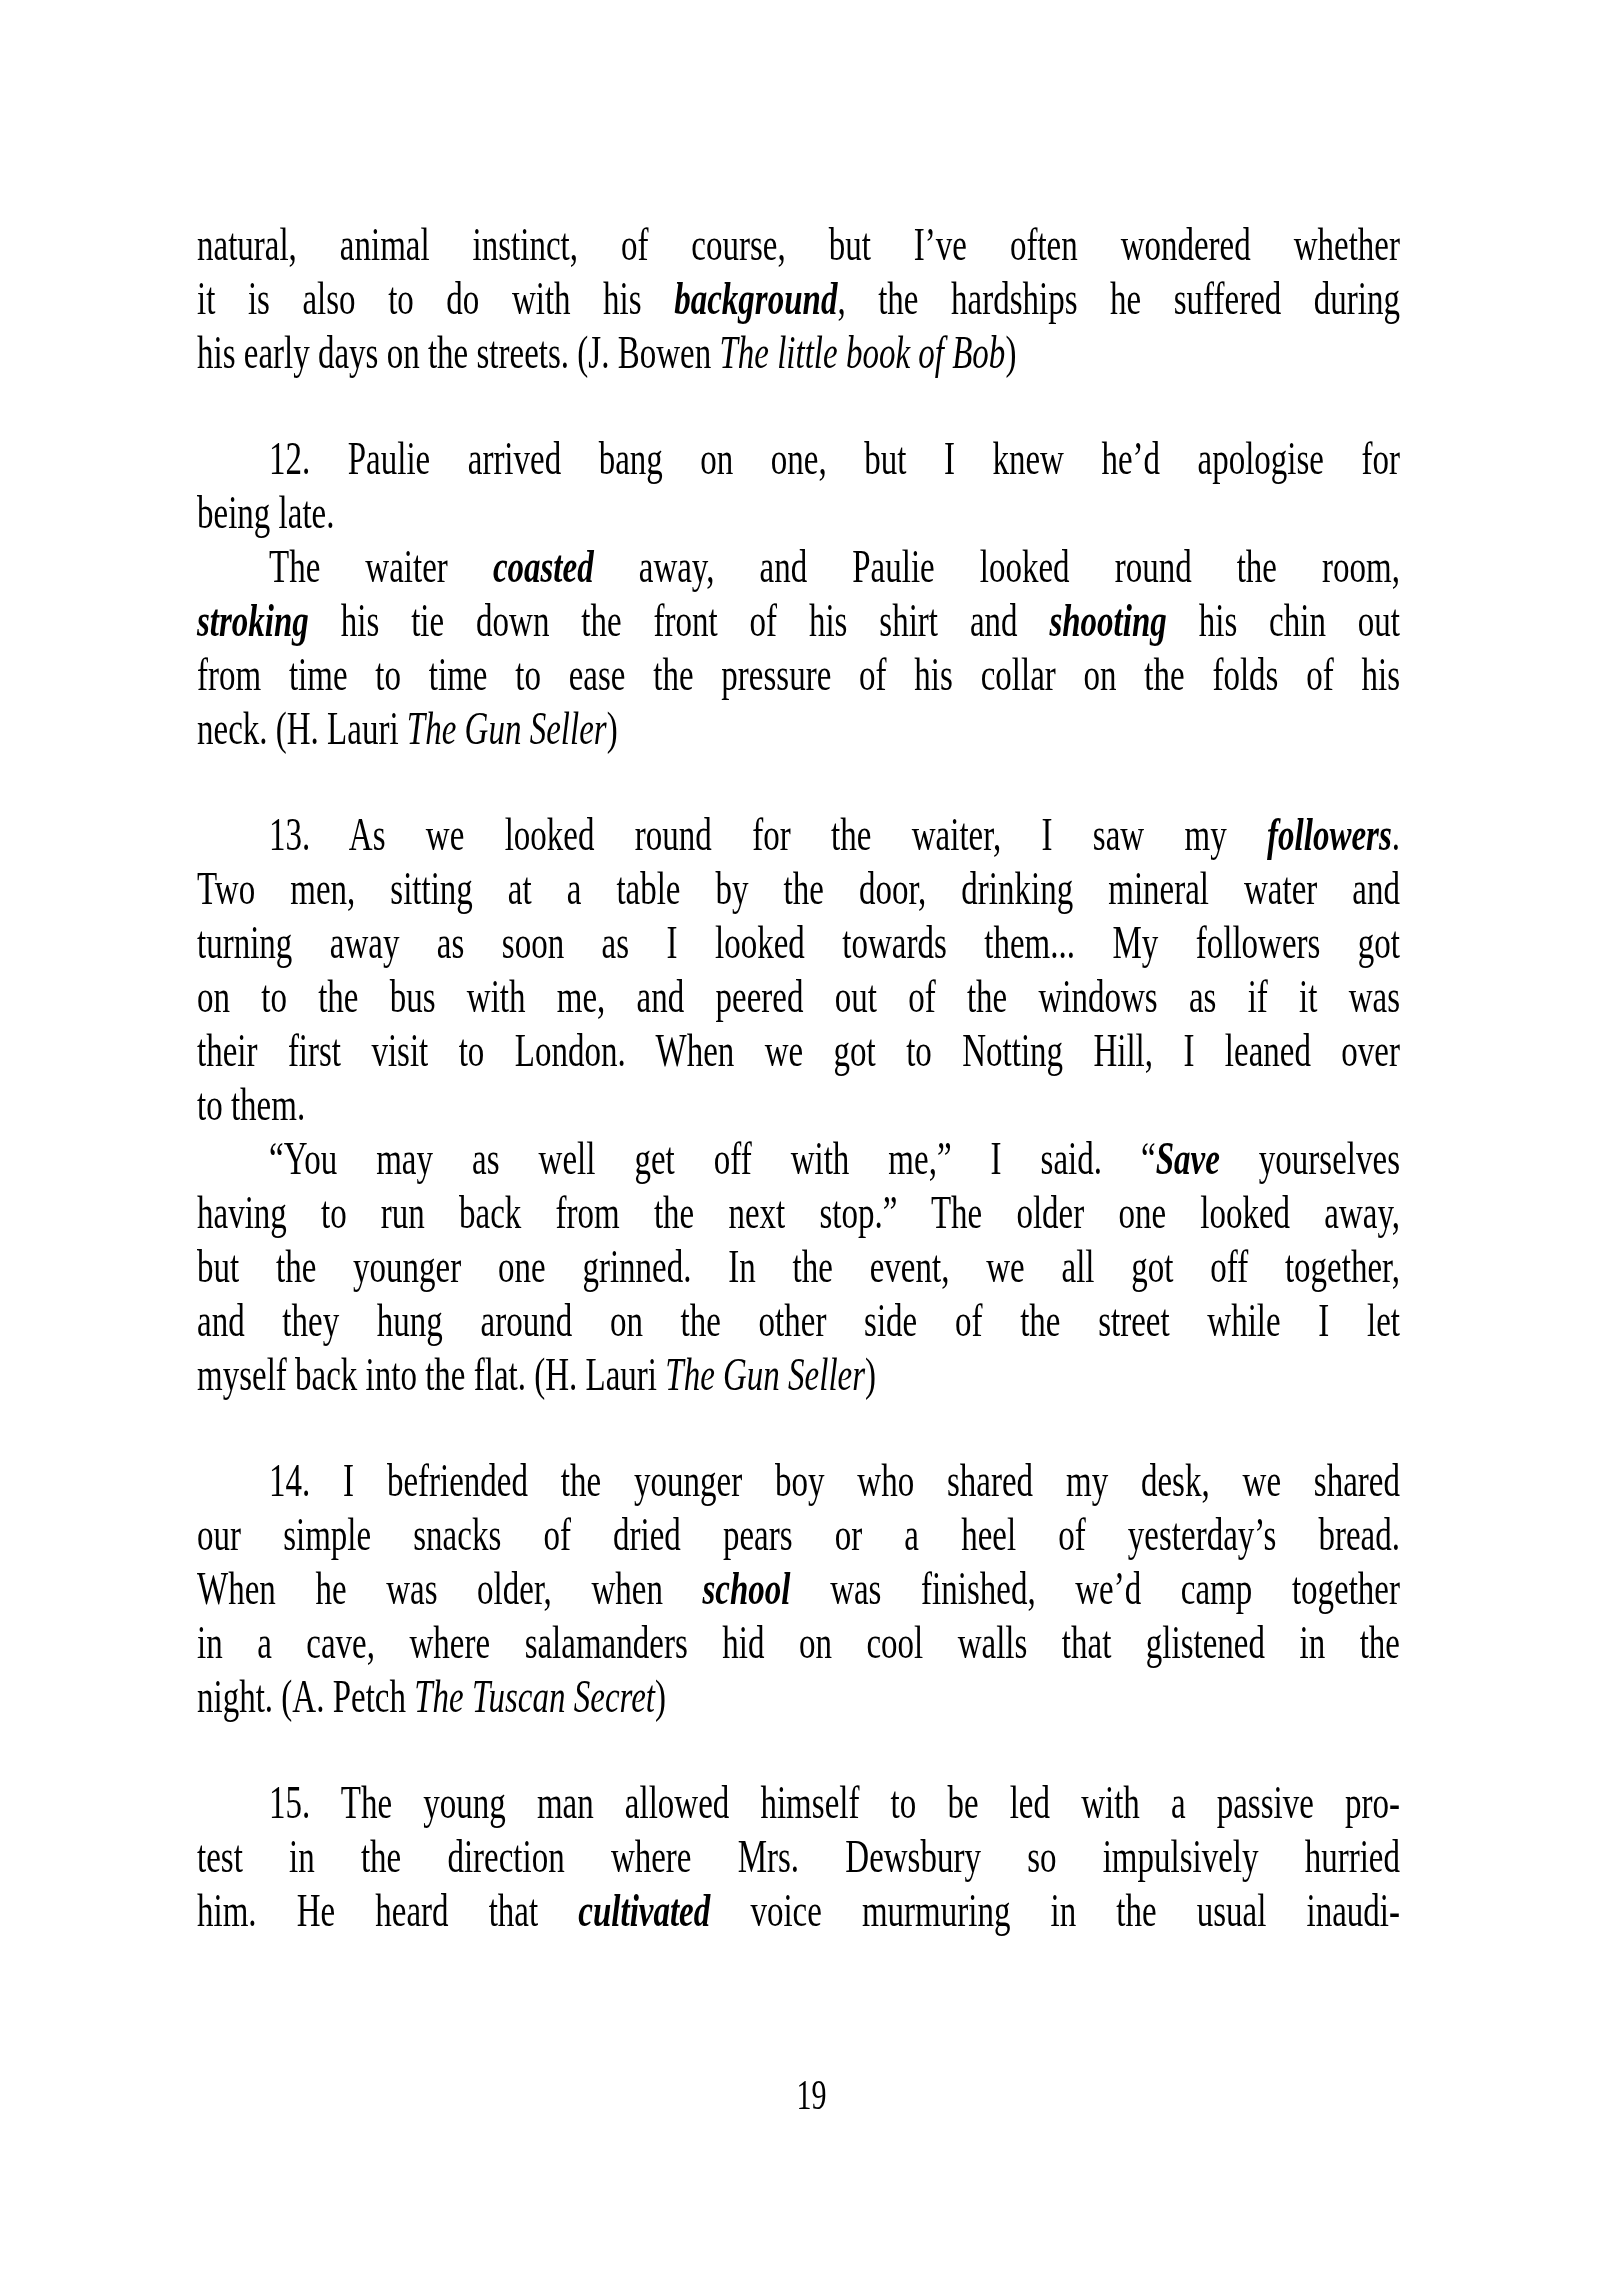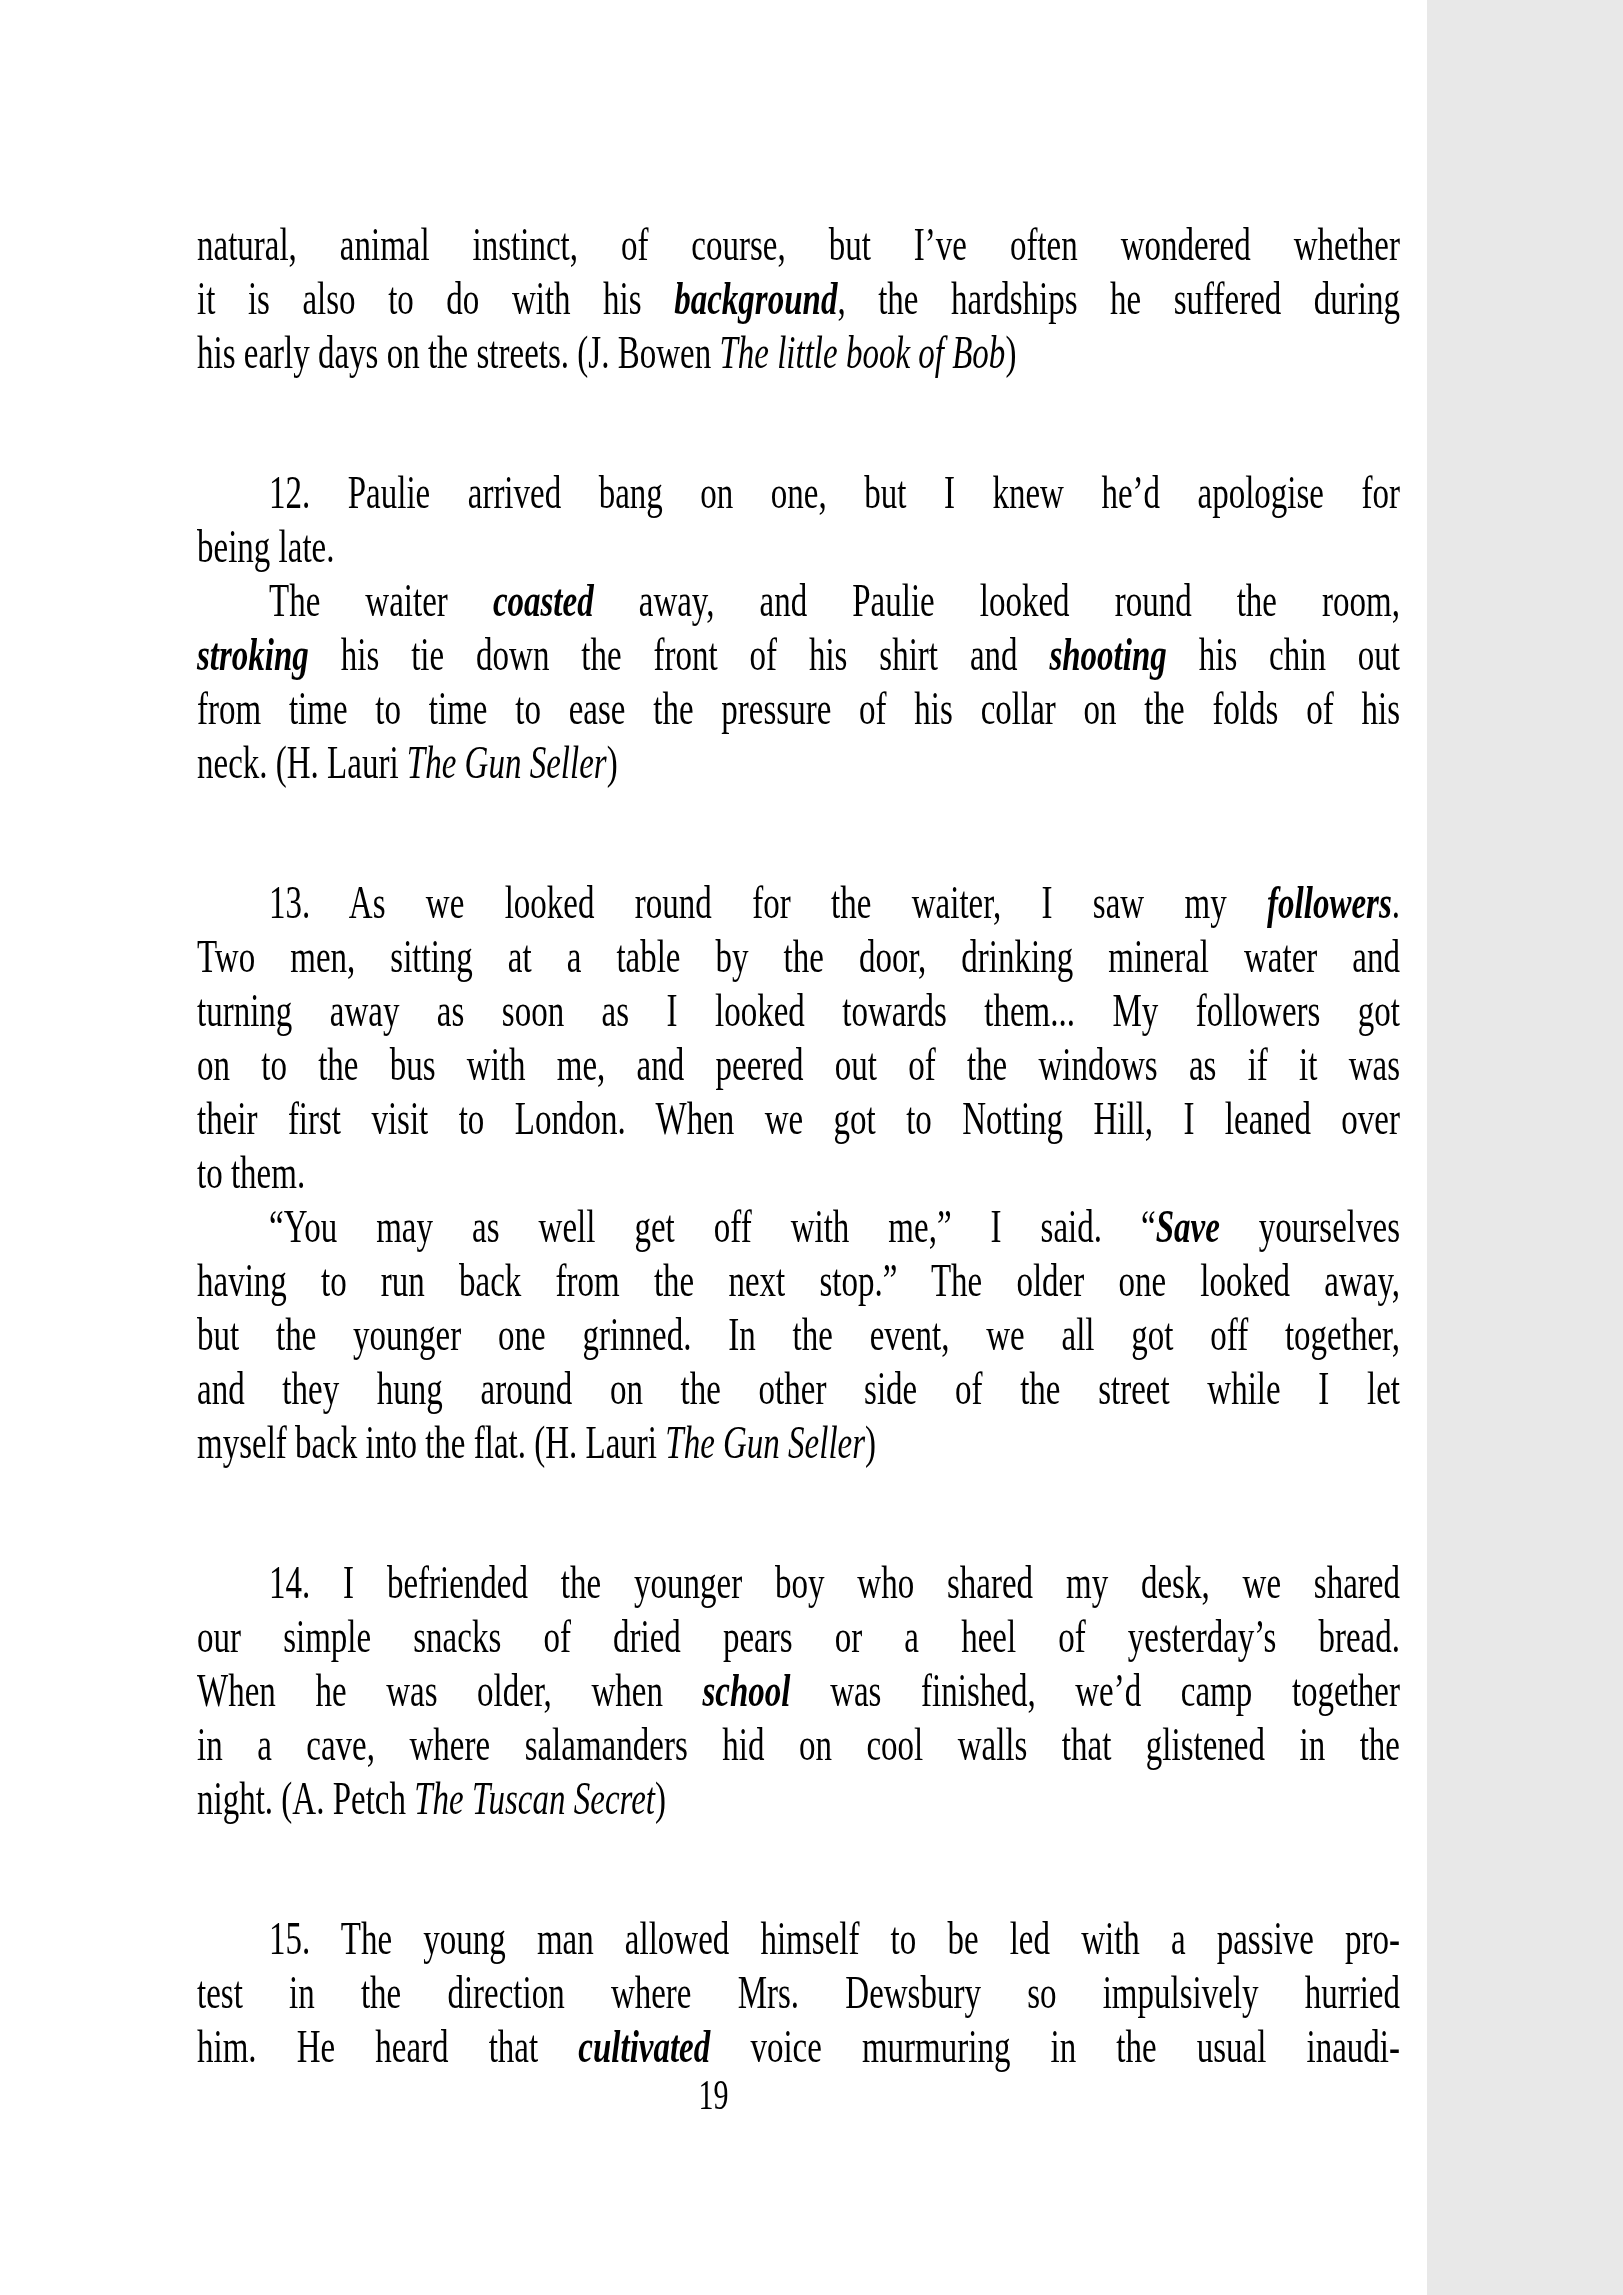--- a/index.html
+++ b/index.html
@@ -1,32 +1,32 @@
 <!DOCTYPE html>
 <html style="font-size:10px"><head>
 <meta charset="utf-8">
 <style>
   html, body { margin: 0; padding: 0; background: #e8e8e8; }
   .page {
     position: relative;
-    width: 1427px;
+    width: 1623px;
     height: 2295px;
     background: #ffffff;
     color: #000000;
     font-family: "Liberation Serif", "DejaVu Serif", serif;
     overflow: hidden;
   }
   .text-block {
     position: absolute;
     left: 197px;
     top: 218px;
     width: 1203px;
   }
   .paragraph { margin: 0; }
-  .paragraph.gap { margin-top: 86px; }
+  .paragraph.gap { margin-top: 52px; }
   .line {
     height: 54px;
     line-height: 54px;
     font-size: 33px;
     text-align: justify;
     text-align-last: justify;
     transform: scaleY(1.38);
     white-space: normal;
   }
   .line.last {

